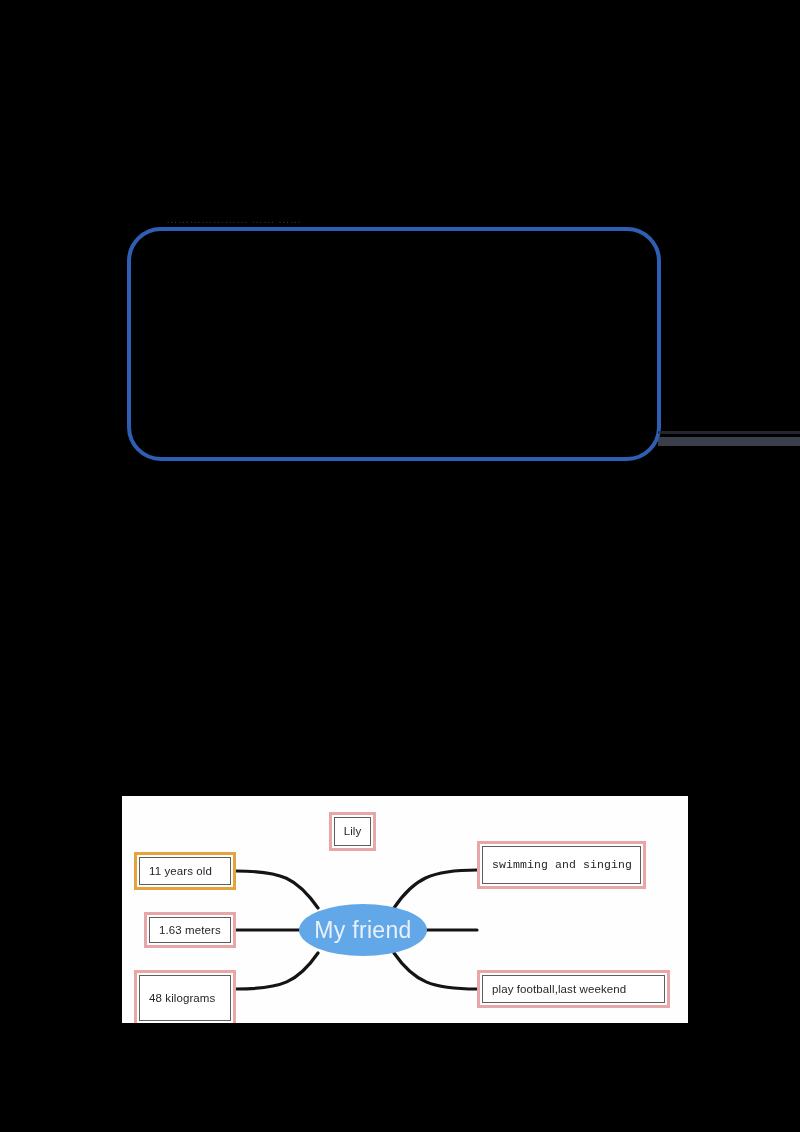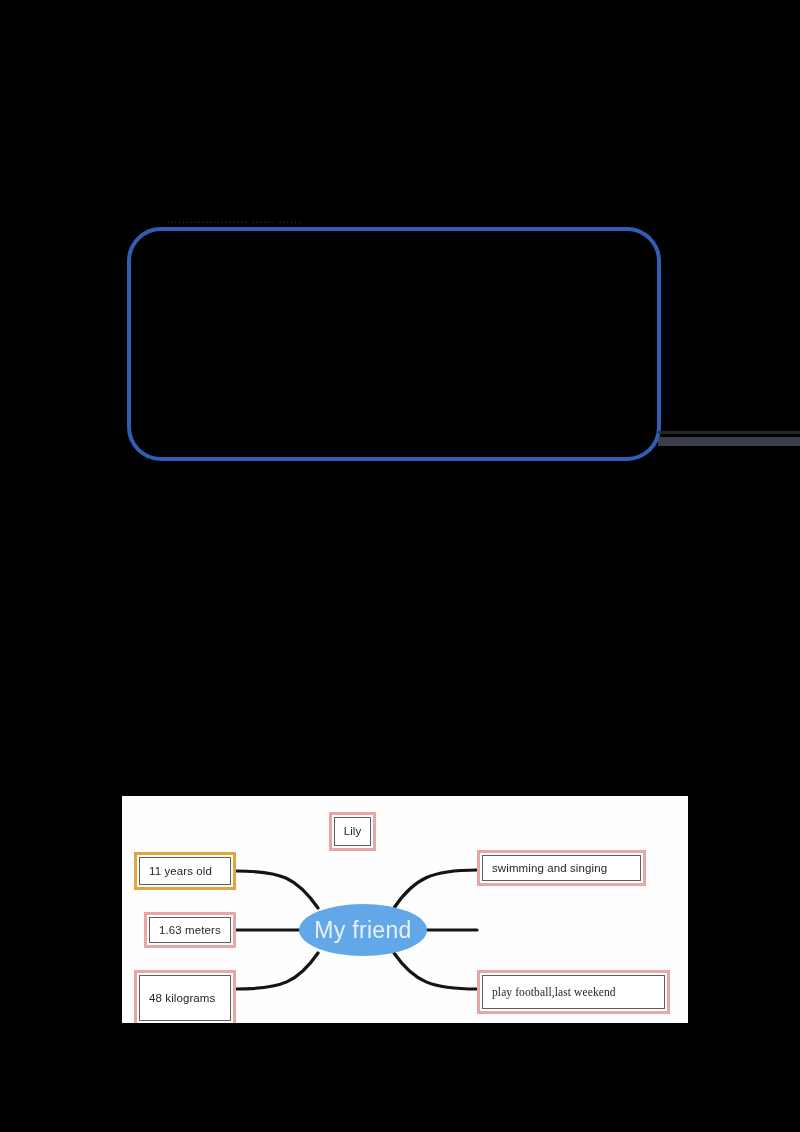--- a/index.html
+++ b/index.html
@@ -123,23 +123,23 @@
   .node.centerlabel > .inner {
     justify-content: center;
     padding-left: 0;
   }
 
   
   .n-lily      { left: 207px; top: 16px;  width: 47px;  height: 39px; }
   .n-age       { left: 12px;  top: 56px;  width: 102px; height: 38px; }
   .n-height    { left: 22px;  top: 116px; width: 92px;  height: 36px; }
   .n-weight    { left: 12px;  top: 174px; width: 102px; height: 56px; }
-  .n-hobby     { left: 355px; top: 54px;  width: 169px; height: 36px; }
+  .n-hobby     { left: 355px; top: 45px;  width: 169px; height: 48px; font-family: Liberation Mono, monospace; }
   .n-traits    { left: 355px; top: 116px; width: 153px; height: 36px; }
-  .n-activity  { left: 355px; top: 174px; width: 193px; height: 44px; font-family: Liberation Serif, serif; }
+  .n-activity  { left: 355px; top: 174px; width: 193px; height: 38px; }
 
   
   .ellipse {
     position: absolute;
     left: 177px;
     top: 108px;
     width: 128px;
     height: 52px;
     border-radius: 50%;
     background: #62a8e8;

